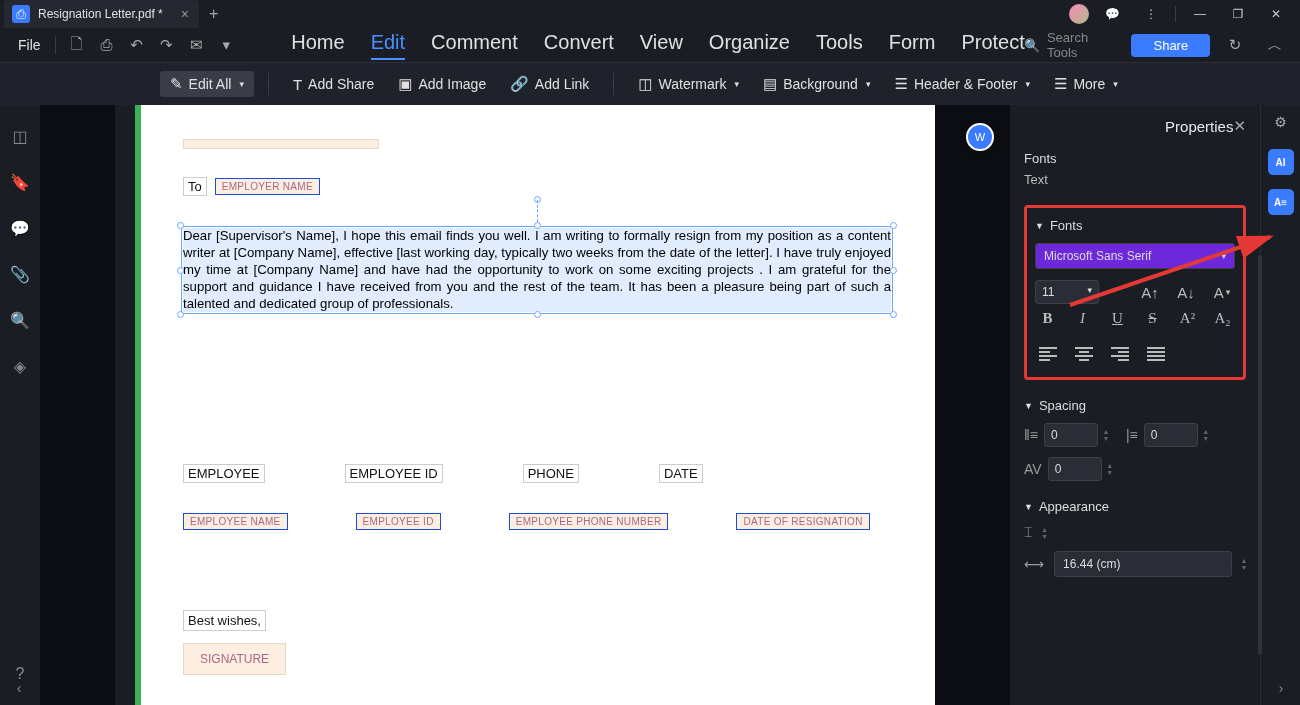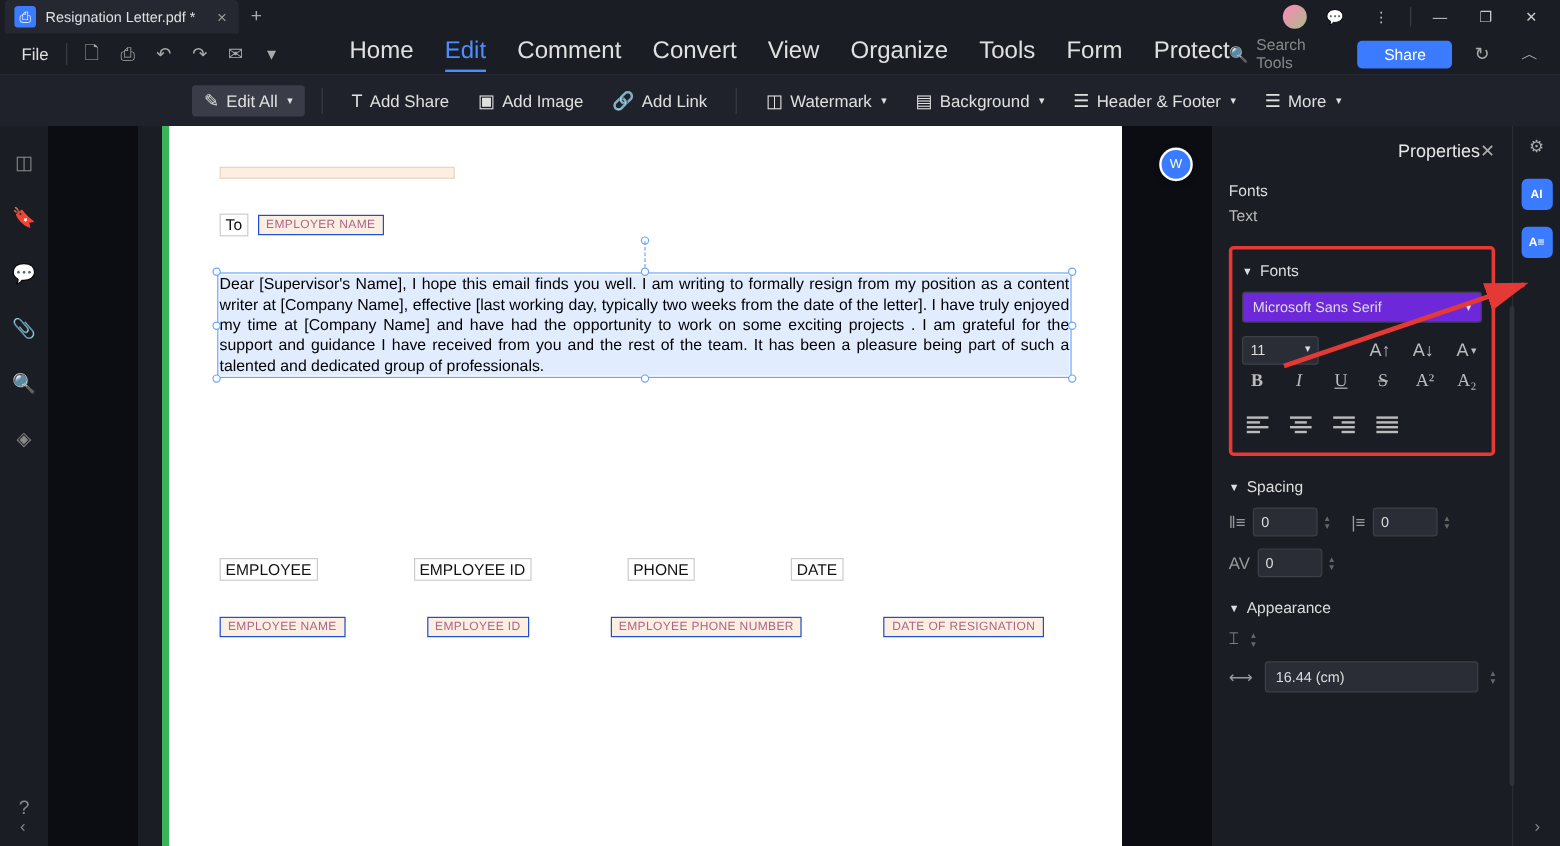--- a/index.html
+++ b/index.html
@@ -249,20 +249,24 @@
           <span class="field-label">EMPLOYEE ID</span>
           <span class="field-label">PHONE</span>
           <span class="field-label">DATE</span>
         </div>
         <div class="fields-row">
           <span class="placeholder-box">EMPLOYEE NAME</span>
           <span class="placeholder-box">EMPLOYEE ID</span>
           <span class="placeholder-box">EMPLOYEE PHONE NUMBER</span>
           <span class="placeholder-box">DATE OF RESIGNATION</span>
         </div>
+        <div class="closing">
+          <span class="best">Best wishes,</span><br>
+          <span class="sig-box">SIGNATURE</span>
+        </div>
       </div>
     </div>
     <div class="float-ai">
       <div class="ai-bubble">W</div>
     </div>
   </div>
 
   <div class="right-panel">
     <div class="props">
       <div class="props-header">

